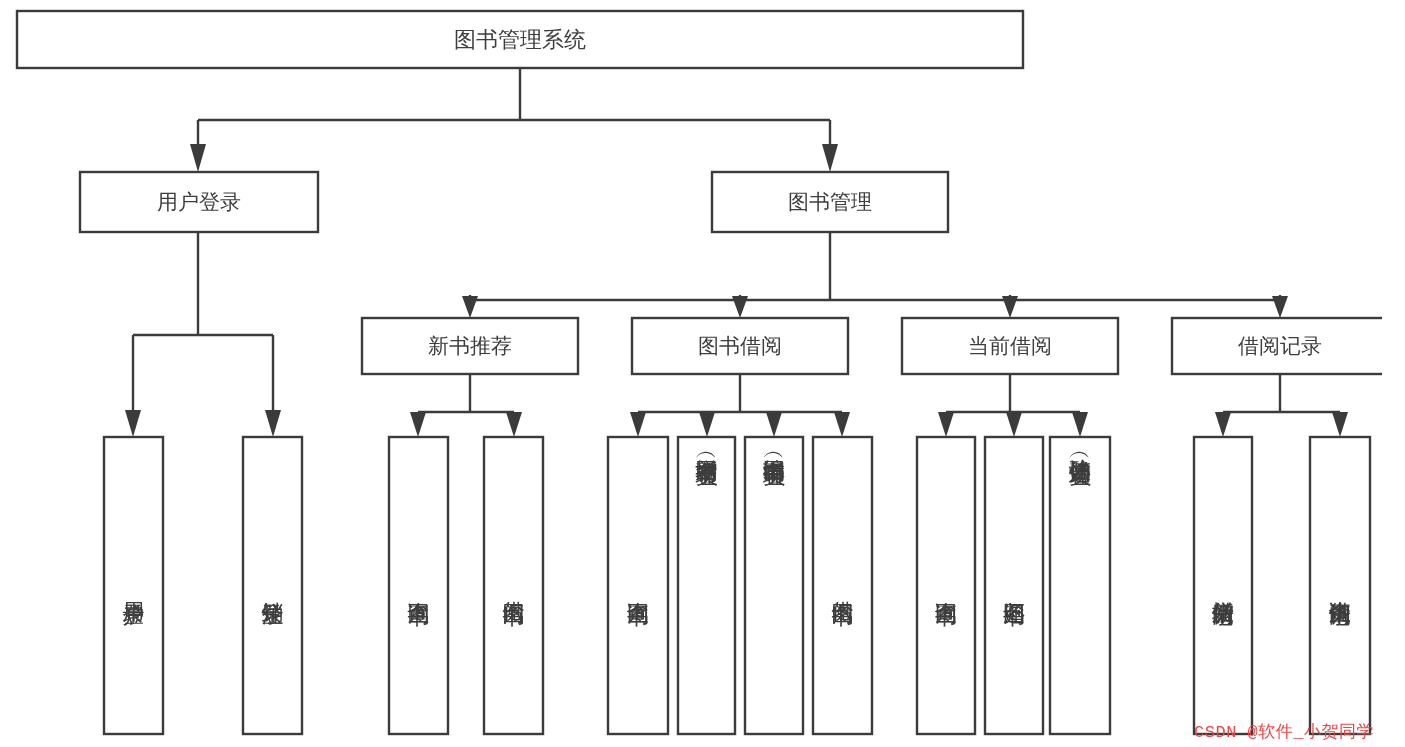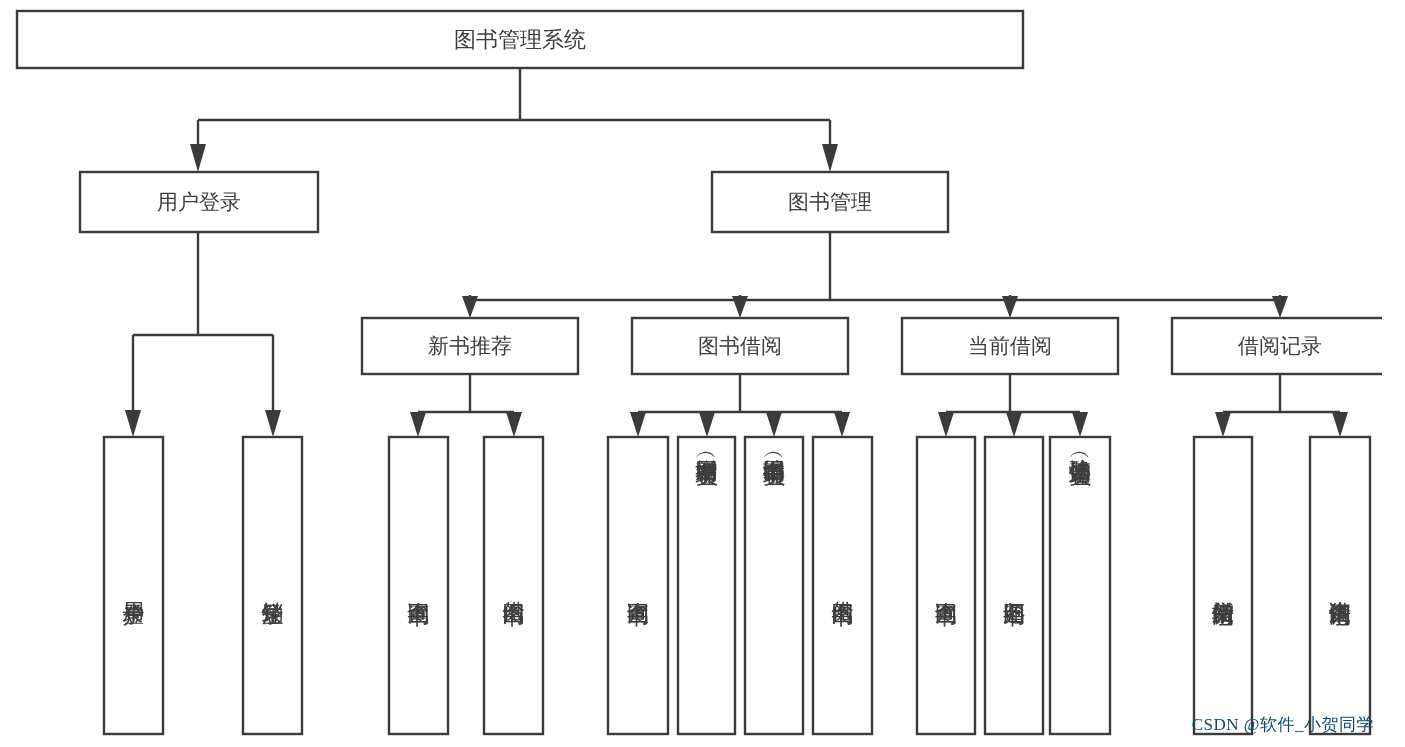--- a/index.html
+++ b/index.html
@@ -69,24 +69,24 @@
     font-size: 22px;
     line-height: 1.08;
     color: #3d3d3d;
     letter-spacing: 1px;
     white-space: nowrap;
     text-align: center;
   }
   .watermark {
     position: absolute;
     right: 8px;
-    bottom: 11px;
-    font-family: Liberation Serif, serif;
+    bottom: 4px;
+    font-family: Liberation Mono, monospace;
     font-size: 17px;
-    color: #0c4a6e;
+    color: #ef4444;
     letter-spacing: 0.5px;
     white-space: nowrap;
     pointer-events: none;
   }
 </style>
 </head>
 <body>
 
 <div id="diagram-root">
 

